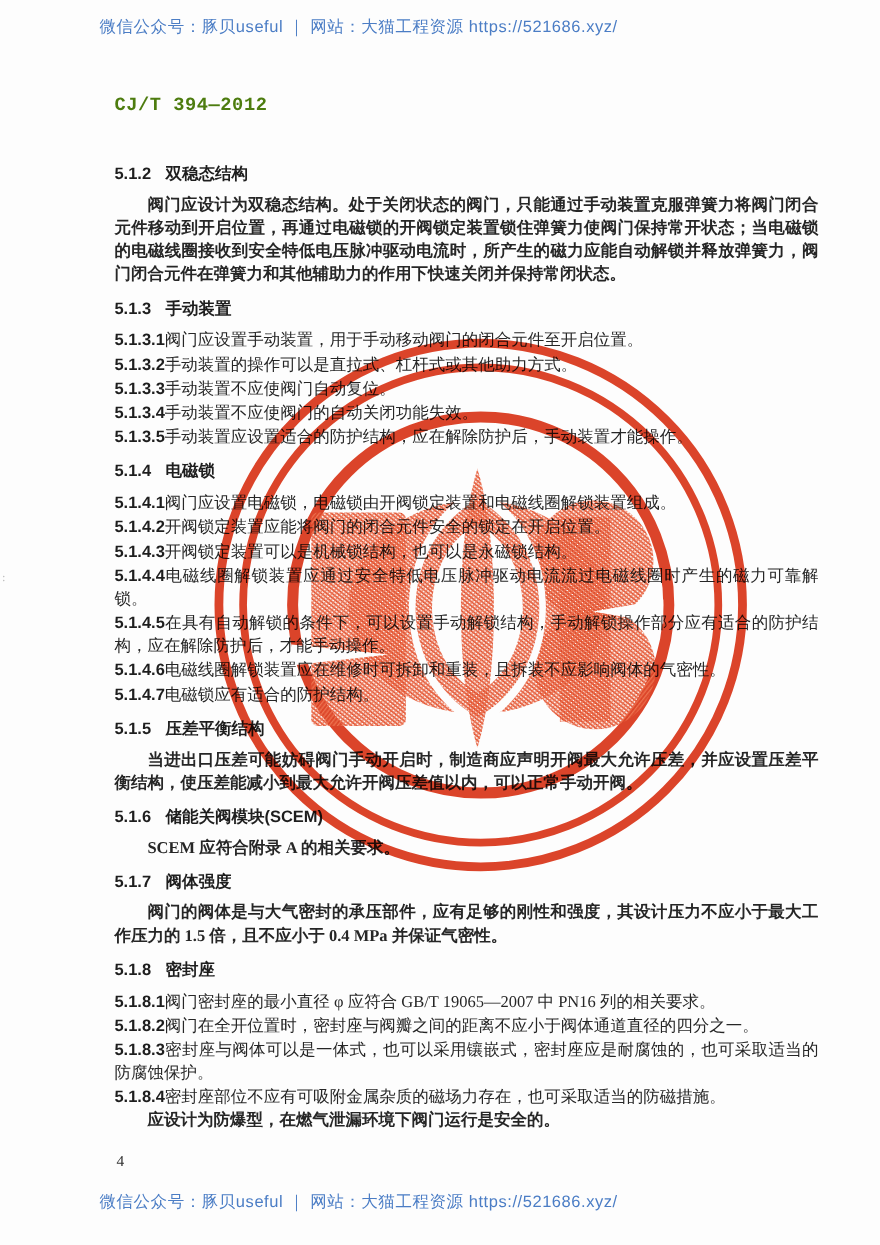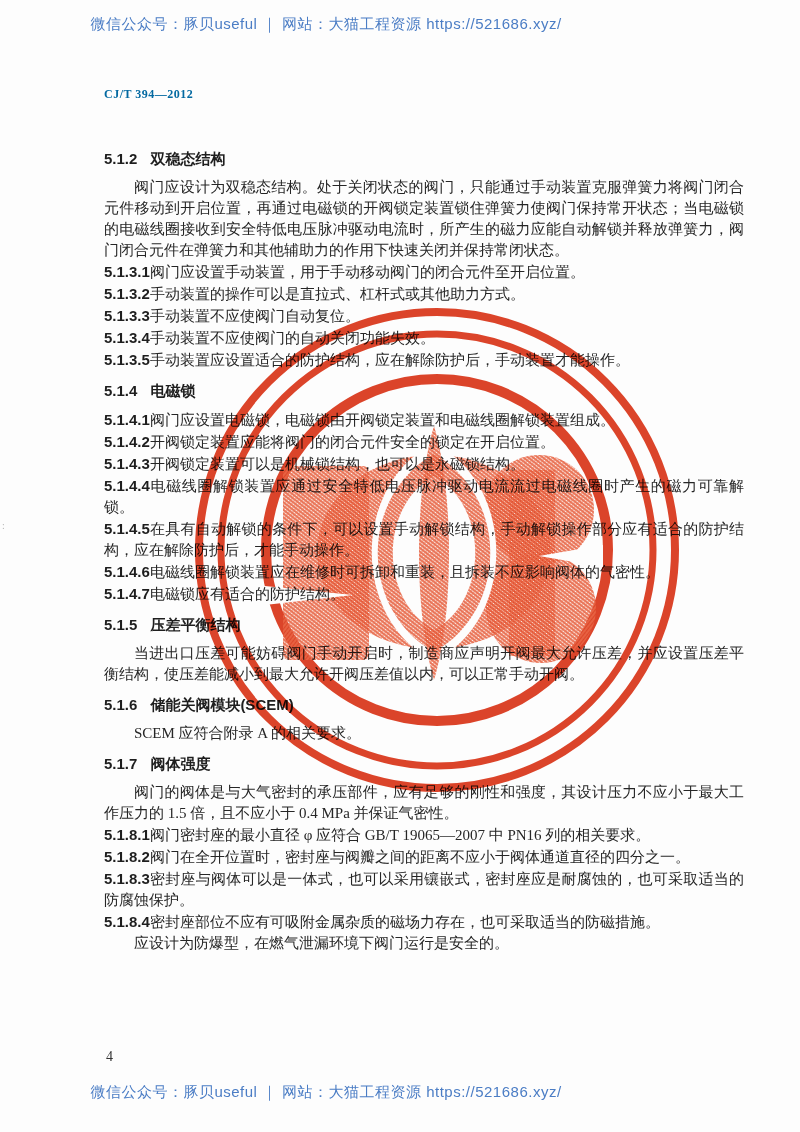--- a/index.html
+++ b/index.html
@@ -10,77 +10,79 @@
   }
   .banner{
     position:absolute;left:0;width:652px;text-align:center;
     color:#4b7dc5;font-size:15px;letter-spacing:.5px;
     font-family:"Liberation Sans","DejaVu Sans",sans-serif;
   }
   .banner.top{top:15px;}
   .banner.bottom{top:1083px;}
   .doc-code{
     position:absolute;left:104px;top:87px;
-    font-weight:bold;font-size:12px;letter-spacing:.5px;color:#0369a1;
-    font-family:Liberation Serif, serif;
+    font-weight:bold;font-size:17px;letter-spacing:.5px;color:#4d7c0f;
+    font-family:Liberation Mono, monospace;
   }
   .content{
     position:absolute;left:104px;top:139px;width:640px;
     font-size:15px;line-height:21px;
   }
   .content p{margin:0;text-align:justify;}
   p.heading{
     font-family:"Liberation Sans","DejaVu Sans",sans-serif;
     font-weight:bold;margin:9px 0 8px;color:#1e1e1e;text-align:left;
   }
   p.heading b{margin-right:13px;}
   p.clause b{
     font-family:"Liberation Sans","DejaVu Sans",sans-serif;
     font-weight:bold;white-space:nowrap;color:#1e1e1e;
   }
-  p.para{text-indent:2em;}
+  p.para{text-indent:2em;font-weight:bold;}
   .page-num{position:absolute;left:106px;top:1049px;font-size:14px;color:#333;}
   .stamp{
     position:absolute;left:187px;top:300px;width:500px;height:500px;
     mix-blend-mode:multiply;opacity:.95;pointer-events:none;
   }
   .scan-artifact{
     position:absolute;left:2px;top:522px;width:8px;height:16px;
     color:#b5b5b5;font-size:10px;line-height:8px;
   }
 </style>
 </head>
 <body>
 
 <div class="banner top">微信公众号：豚贝useful ｜ 网站：大猫工程资源 https://521686.xyz/</div>
 
 <div class="doc-code">CJ/T 394—2012</div>
 
 <div class="content">
     <p class="heading"><b>5.1.2</b><span>双稳态结构</span></p>
     <p class="para"><span>阀门应设计为双稳态结构。处于关闭状态的阀门，只能通过手动装置克服弹簧力将阀门闭合元件移动到开启位置，再通过电磁锁的开阀锁定装置锁住弹簧力使阀门保持常开状态；当电磁锁的电磁线圈接收到安全特低电压脉冲驱动电流时，所产生的磁力应能自动解锁并释放弹簧力，阀门闭合元件在弹簧力和其他辅助力的作用下快速关闭并保持常闭状态。</span></p>
+    <p class="heading"><b>5.1.3</b><span>手动装置</span></p>
     <p class="clause"><b>5.1.3.1</b><span>阀门应设置手动装置，用于手动移动阀门的闭合元件至开启位置。</span></p>
     <p class="clause"><b>5.1.3.2</b><span>手动装置的操作可以是直拉式、杠杆式或其他助力方式。</span></p>
     <p class="clause"><b>5.1.3.3</b><span>手动装置不应使阀门自动复位。</span></p>
     <p class="clause"><b>5.1.3.4</b><span>手动装置不应使阀门的自动关闭功能失效。</span></p>
     <p class="clause"><b>5.1.3.5</b><span>手动装置应设置适合的防护结构，应在解除防护后，手动装置才能操作。</span></p>
     <p class="heading"><b>5.1.4</b><span>电磁锁</span></p>
     <p class="clause"><b>5.1.4.1</b><span>阀门应设置电磁锁，电磁锁由开阀锁定装置和电磁线圈解锁装置组成。</span></p>
     <p class="clause"><b>5.1.4.2</b><span>开阀锁定装置应能将阀门的闭合元件安全的锁定在开启位置。</span></p>
     <p class="clause"><b>5.1.4.3</b><span>开阀锁定装置可以是机械锁结构，也可以是永磁锁结构。</span></p>
     <p class="clause"><b>5.1.4.4</b><span>电磁线圈解锁装置应通过安全特低电压脉冲驱动电流流过电磁线圈时产生的磁力可靠解锁。</span></p>
     <p class="clause"><b>5.1.4.5</b><span>在具有自动解锁的条件下，可以设置手动解锁结构，手动解锁操作部分应有适合的防护结构，应在解除防护后，才能手动操作。</span></p>
     <p class="clause"><b>5.1.4.6</b><span>电磁线圈解锁装置应在维修时可拆卸和重装，且拆装不应影响阀体的气密性。</span></p>
     <p class="clause"><b>5.1.4.7</b><span>电磁锁应有适合的防护结构。</span></p>
     <p class="heading"><b>5.1.5</b><span>压差平衡结构</span></p>
     <p class="para"><span>当进出口压差可能妨碍阀门手动开启时，制造商应声明开阀最大允许压差，并应设置压差平衡结构，使压差能减小到最大允许开阀压差值以内，可以正常手动开阀。</span></p>
     <p class="heading"><b>5.1.6</b><span>储能关阀模块(SCEM)</span></p>
     <p class="para"><span>SCEM 应符合附录 A 的相关要求。</span></p>
     <p class="heading"><b>5.1.7</b><span>阀体强度</span></p>
     <p class="para"><span>阀门的阀体是与大气密封的承压部件，应有足够的刚性和强度，其设计压力不应小于最大工作压力的 1.5 倍，且不应小于 0.4 MPa 并保证气密性。</span></p>
+    <p class="heading"><b>5.1.8</b><span>密封座</span></p>
     <p class="clause"><b>5.1.8.1</b><span>阀门密封座的最小直径 φ 应符合 GB/T 19065—2007 中 PN16 列的相关要求。</span></p>
     <p class="clause"><b>5.1.8.2</b><span>阀门在全开位置时，密封座与阀瓣之间的距离不应小于阀体通道直径的四分之一。</span></p>
     <p class="clause"><b>5.1.8.3</b><span>密封座与阀体可以是一体式，也可以采用镶嵌式，密封座应是耐腐蚀的，也可采取适当的防腐蚀保护。</span></p>
     <p class="clause"><b>5.1.8.4</b><span>密封座部位不应有可吸附金属杂质的磁场力存在，也可采取适当的防磁措施。</span></p>
     <p class="para"><span>应设计为防爆型，在燃气泄漏环境下阀门运行是安全的。</span></p>
   </div>
 
 <div class="scan-artifact">:</div>
 
 <svg class="stamp" viewBox="0 0 500 500" xmlns="http://www.w3.org/2000/svg">

